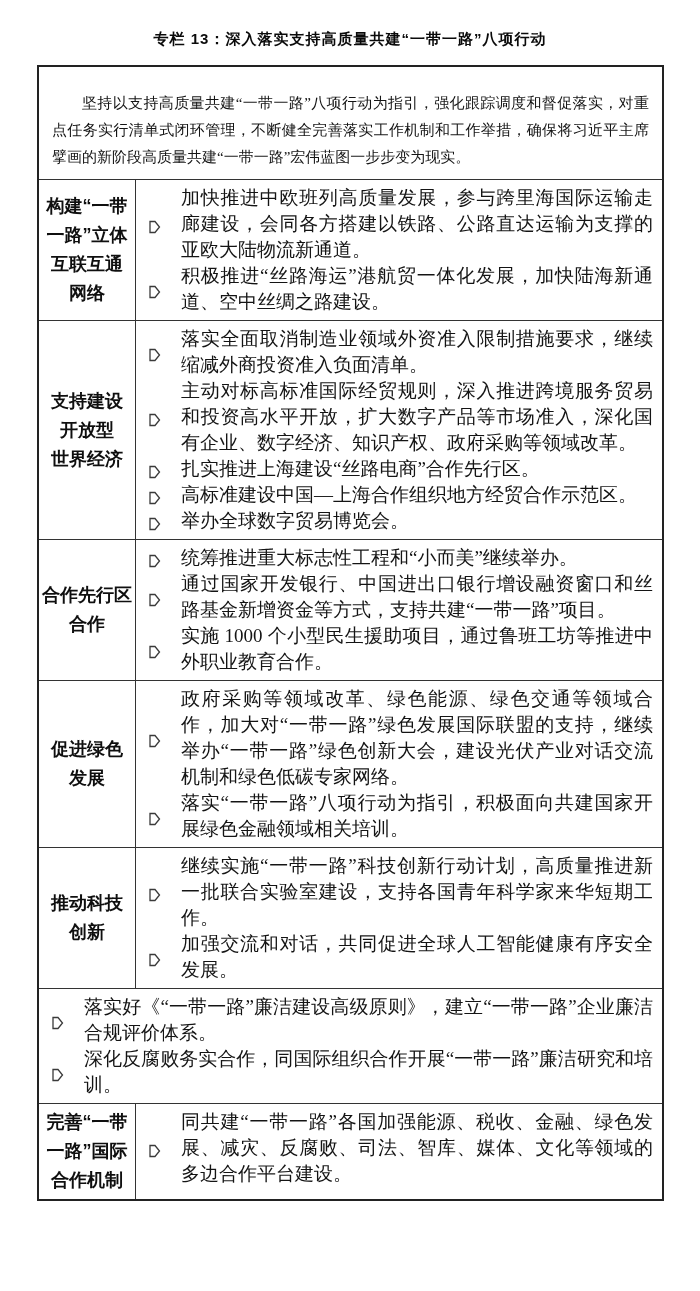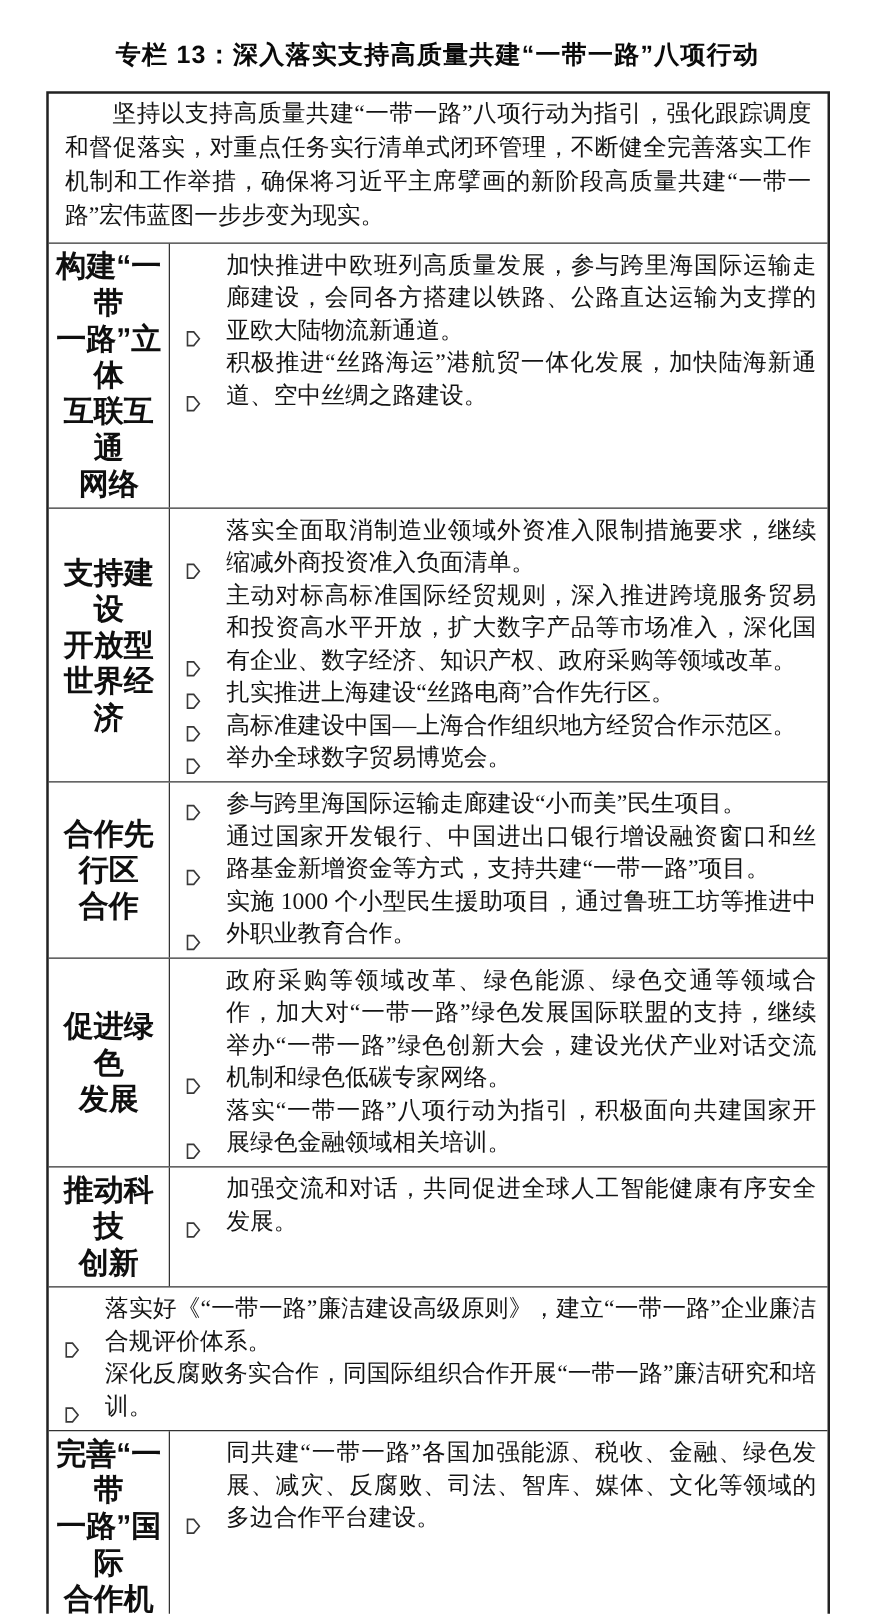--- a/index.html
+++ b/index.html
@@ -9,66 +9,66 @@
     height: 1291px;
     font-family: "Liberation Serif", "DejaVu Serif", serif;
     color: #141414;
     overflow: hidden;
   }
   .page { padding-top: 30px; }
   .box-title {
     text-align: center;
     font-family: "Liberation Sans", "DejaVu Sans", sans-serif;
     font-weight: bold;
-    font-size: 20px;
+    font-size: 15px;
     letter-spacing: 1px;
     color: #0a0a0a;
     margin-bottom: 16px;
   }
   .box-table {
     width: 627px;
     margin: 0 auto 0 37px;
     border: 2px solid #222222;
     background: #ffffff;
   }
   .intro-cell {
-    padding: 3px 13px 8px 13px;
-    font-size: 19px;
+    padding: 23px 13px 8px 13px;
+    font-size: 15px;
     line-height: 27px;
     text-align: justify;
     text-justify: inter-ideograph;
   }
   .intro-cell .para { text-indent: 2em; }
   .grid-row {
     display: flex;
     border-top: 1px solid #333333;
   }
   .row-header {
     width: 97px;
     flex: 0 0 97px;
     border-right: 1px solid #333333;
     display: flex;
     align-items: center;
     justify-content: center;
     text-align: center;
     font-family: "Liberation Sans", "DejaVu Sans", sans-serif;
     font-weight: bold;
-    font-size: 24px;
+    font-size: 18px;
     line-height: 29px;
     color: #0f0f0f;
     white-space: pre-line;
     padding: 4px 2px;
   }
   .row-content {
     flex: 1 1 auto;
     padding: 5px 9px 5px 12px;
   }
   .list-item {
     display: flex;
-    align-items: flex-end;
+    align-items: center;
   }
   .bullet {
     flex: 0 0 13px;
     margin-top: 6px;
     margin-right: 20px;
     line-height: 0;
   }
   .item-text {
     flex: 1 1 auto;
     font-size: 19px;
@@ -145,21 +145,21 @@
           </div>
         </div>
         <div class="grid-row">
           <div class="row-header">合作先行区
 合作</div>
           <div class="row-content">
             <div class="list-item">
               <span class="bullet"><svg width="13" height="14" viewBox="0 0 13 14">
                   <polygon points="2,1.5 7,1.5 11.5,7 7,12.5 2,12.5" fill="none" stroke="#3a3a3a" stroke-width="1.3"></polygon>
                 </svg></span>
-              <span class="item-text">参与跨里海国际运输走廊建设“小而美”民生项目。</span>
+              <span class="item-text">统筹推进重大标志性工程和“小而美”继续举办。</span>
             </div>
             <div class="list-item">
               <span class="bullet"><svg width="13" height="14" viewBox="0 0 13 14">
                   <polygon points="2,1.5 7,1.5 11.5,7 7,12.5 2,12.5" fill="none" stroke="#3a3a3a" stroke-width="1.3"></polygon>
                 </svg></span>
               <span class="item-text">通过国家开发银行、中国进出口银行增设融资窗口和丝路基金新增资金等方式，支持共建“一带一路”项目。</span>
             </div>
             <div class="list-item">
               <span class="bullet"><svg width="13" height="14" viewBox="0 0 13 14">
                   <polygon points="2,1.5 7,1.5 11.5,7 7,12.5 2,12.5" fill="none" stroke="#3a3a3a" stroke-width="1.3"></polygon>
@@ -183,20 +183,26 @@
                   <polygon points="2,1.5 7,1.5 11.5,7 7,12.5 2,12.5" fill="none" stroke="#3a3a3a" stroke-width="1.3"></polygon>
                 </svg></span>
               <span class="item-text">落实“一带一路”八项行动为指引，积极面向共建国家开展绿色金融领域相关培训。</span>
             </div>
           </div>
         </div>
         <div class="grid-row">
           <div class="row-header">推动科技
 创新</div>
           <div class="row-content">
+            <div class="list-item">
+              <span class="bullet"><svg width="13" height="14" viewBox="0 0 13 14">
+                  <polygon points="2,1.5 7,1.5 11.5,7 7,12.5 2,12.5" fill="none" stroke="#3a3a3a" stroke-width="1.3"></polygon>
+                </svg></span>
+              <span class="item-text">继续实施“一带一路”科技创新行动计划，高质量推进新一批联合实验室建设，支持各国青年科学家来华短期工作。</span>
+            </div>
             <div class="list-item">
               <span class="bullet"><svg width="13" height="14" viewBox="0 0 13 14">
                   <polygon points="2,1.5 7,1.5 11.5,7 7,12.5 2,12.5" fill="none" stroke="#3a3a3a" stroke-width="1.3"></polygon>
                 </svg></span>
               <span class="item-text">加强交流和对话，共同促进全球人工智能健康有序安全发展。</span>
             </div>
           </div>
         </div>
         <div class="grid-row">
           <div class="row-content">

